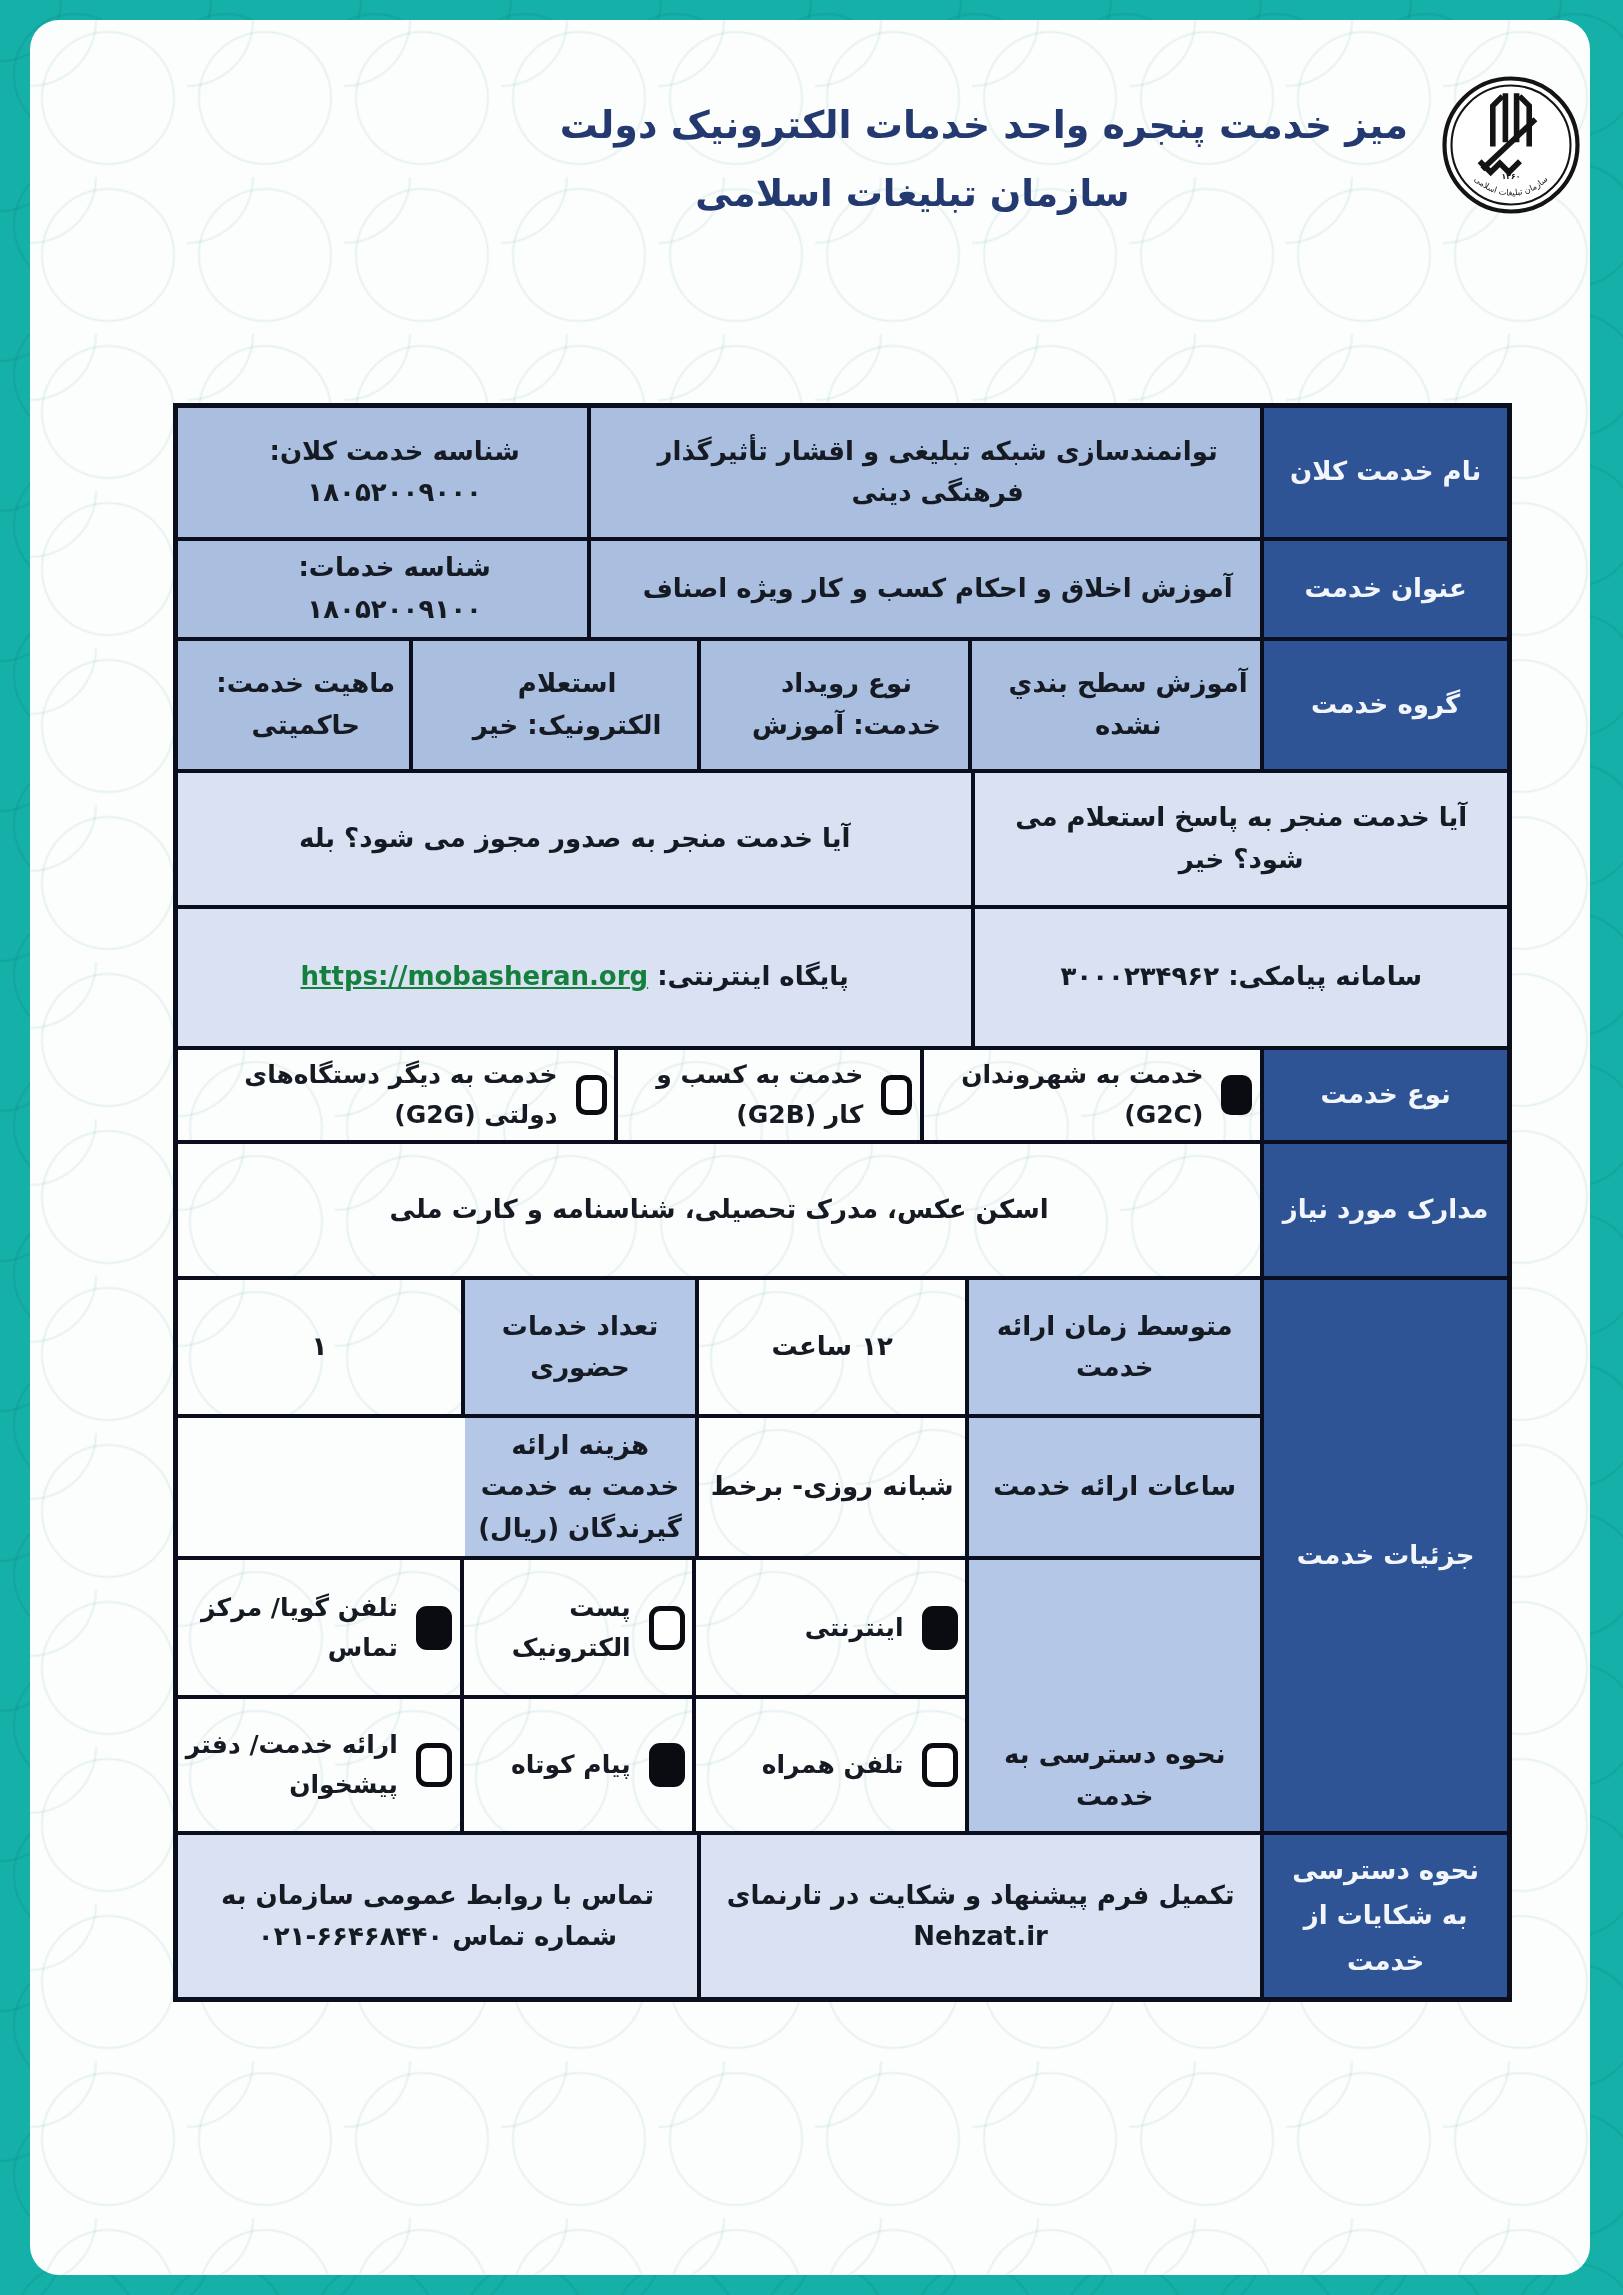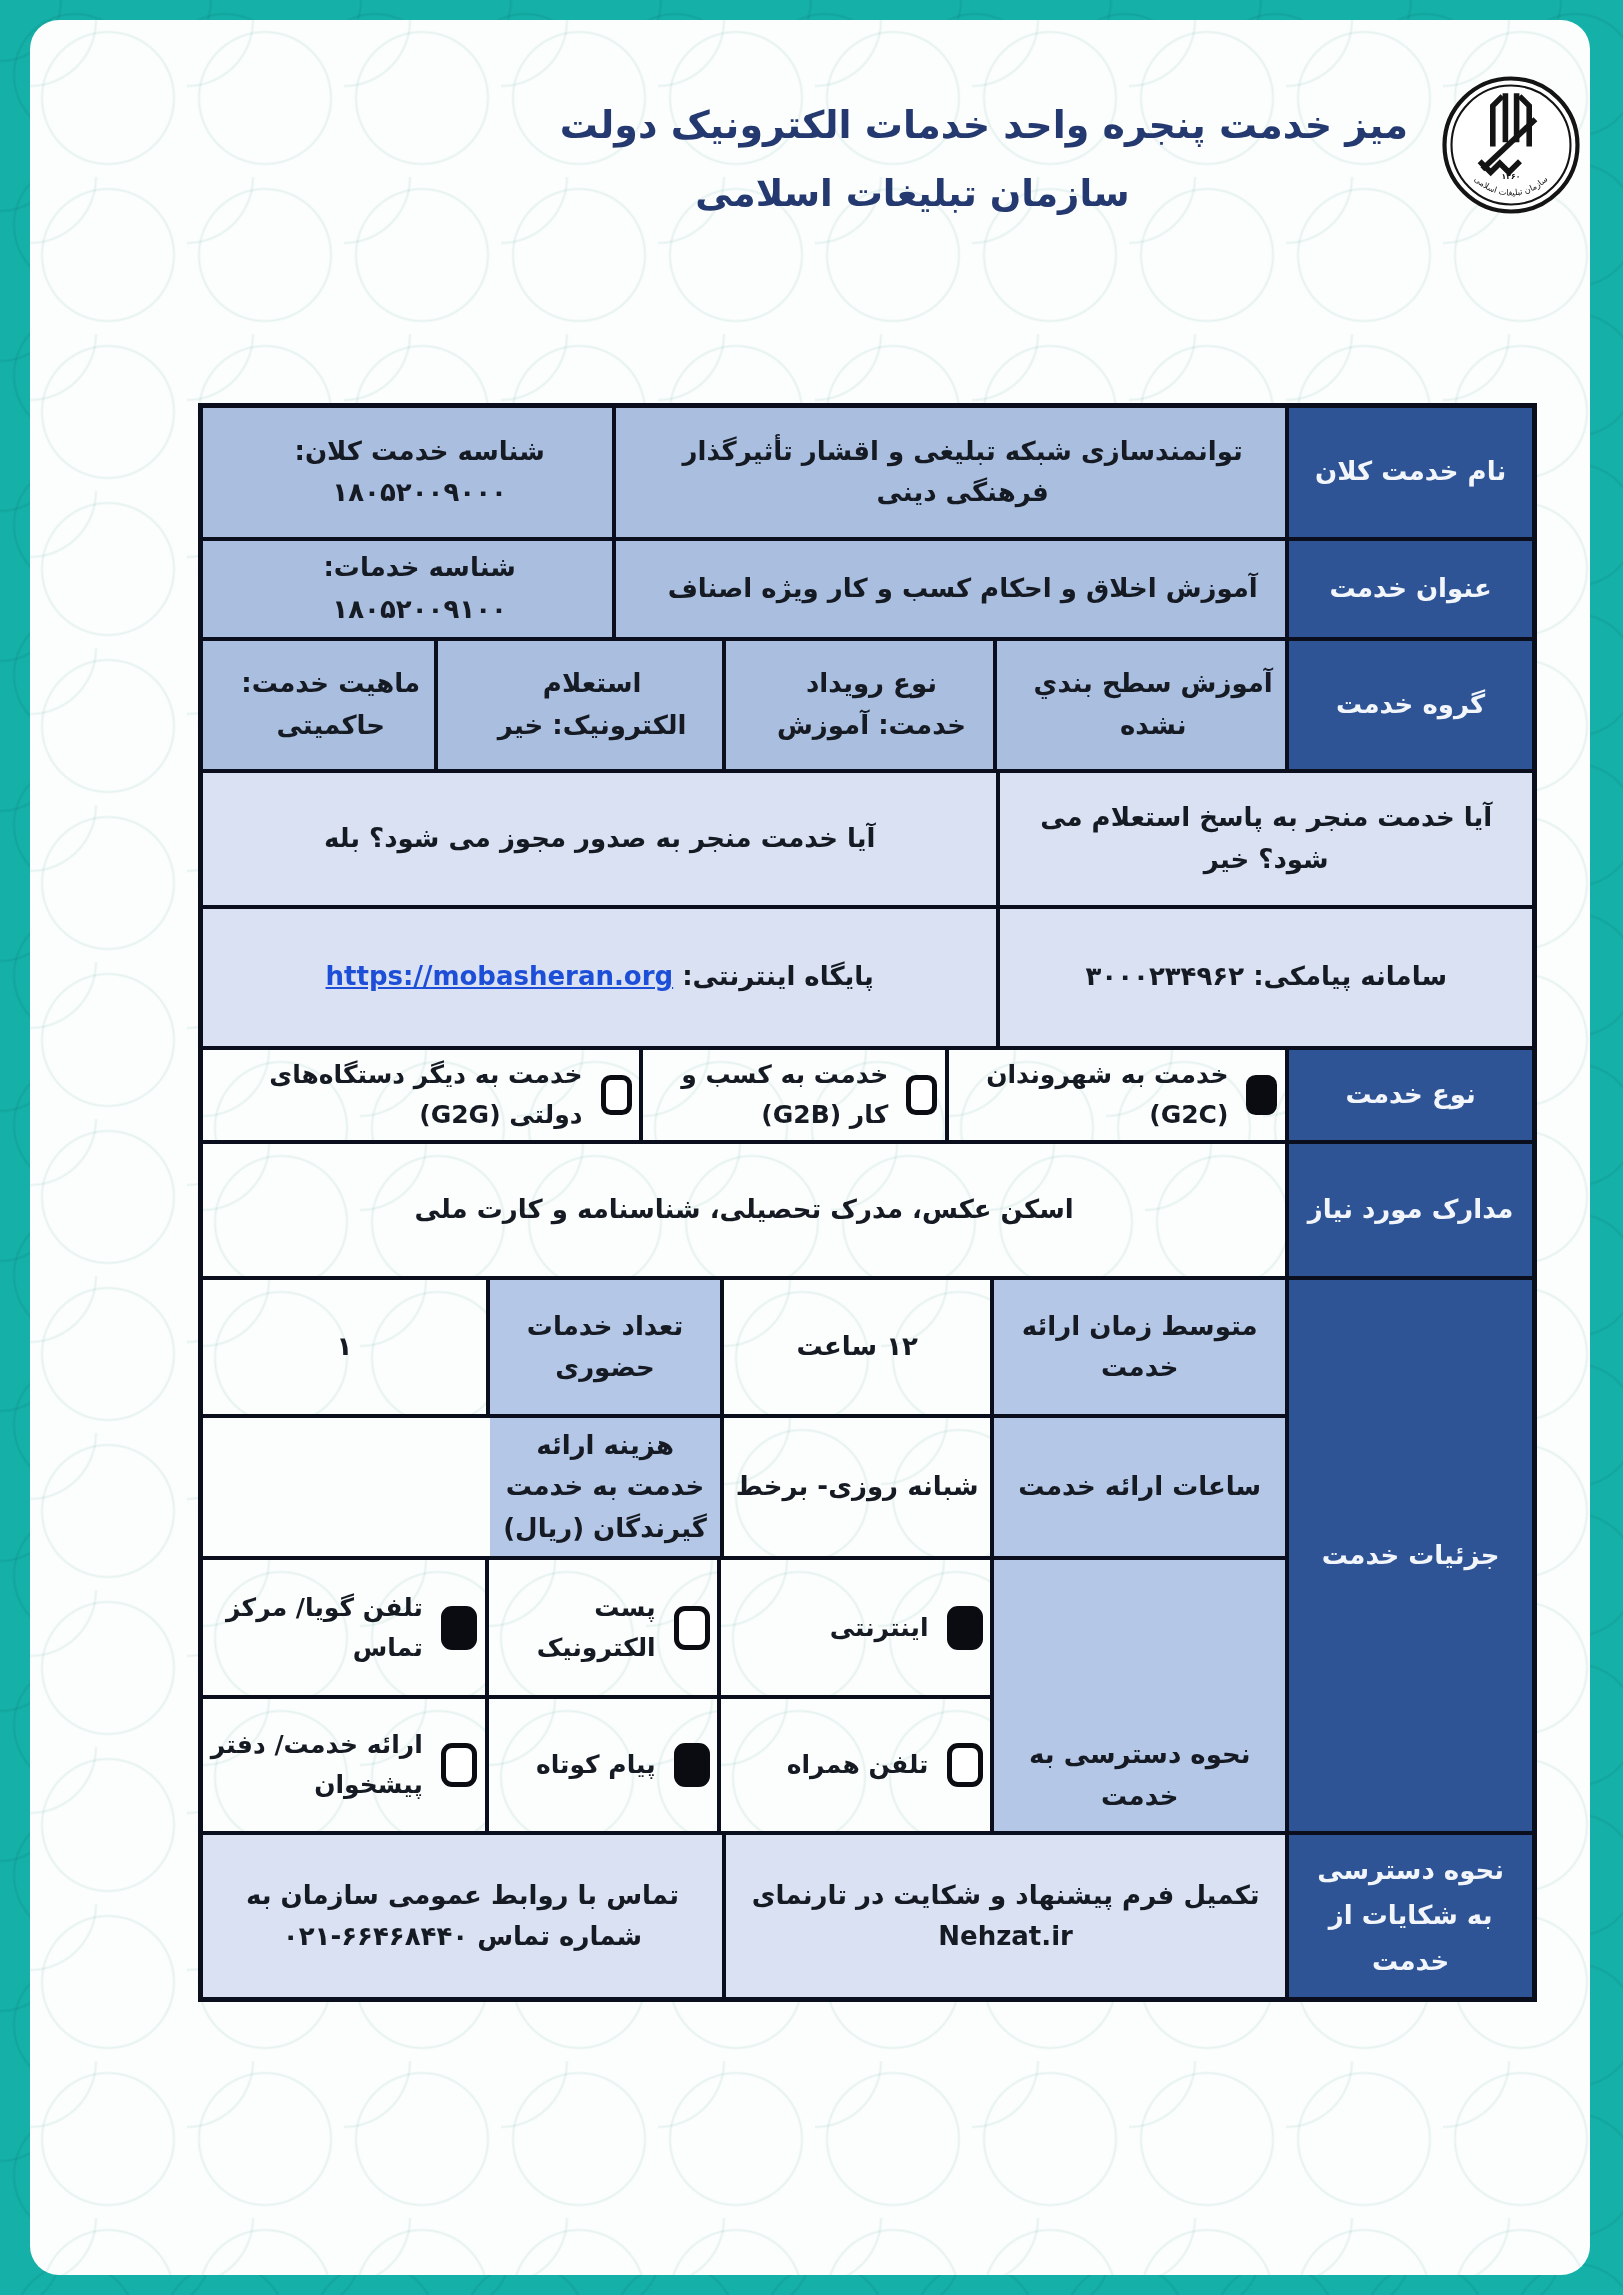--- a/index.html
+++ b/index.html
@@ -21,21 +21,21 @@
       radial-gradient(circle at 78px 78px, transparent 64px, rgba(96,170,164,.14) 66px, transparent 68px);
     background-size:157px 157px;
   }
   
   .titles{position:absolute;top:83px;right:182px;width:991px;color:#24396f;font-weight:bold;}
   .title1{font-size:38px;text-align:right;letter-spacing:0.7px;}
   .title2{font-size:37px;text-align:center;margin-top:25px;letter-spacing:1.3px;}
   .logo{position:absolute;top:55px;left:1411px;width:140px;height:140px;}
   
   .tbl{
-    position:absolute;top:383px;left:168px;width:1339px;
+    position:absolute;top:383px;left:143px;width:1339px;
     border:5.9px solid #0b0f1d;background:#0b0f1d;box-sizing:border-box;
   }
   .trow{display:flex;align-items:stretch;background:#fcfefd;}
   .trow + .trow{border-top:4.6px solid #0b0f1d;}
   .drow{display:flex;align-items:stretch;}
   .drow + .drow{border-top:4.6px solid #0b0f1d;}
   .c{
     box-sizing:border-box;display:flex;align-items:center;justify-content:center;
     text-align:center;padding:6.5px 11.7px;font-weight:bold;font-size:26px;
     color:#151a23;line-height:1.6;
@@ -69,21 +69,21 @@
   .w-ab{flex:0 0 34.15%}   .w-ac{flex:0 0 29.58%} .w-ad{flex:1 1 auto}
   .w-c12b{flex:0 0 42.38%} .w-c12l{flex:1 1 auto}
   
   .opt{justify-content:flex-start;gap:18px;padding:5.2px 7.8px;text-align:right;font-size:25px;}
   .cbx{
     flex:0 0 auto;width:36px;height:44px;box-sizing:border-box;
     border:5.2px solid #0a0c12;border-radius:11px;background:#fff;
   }
   .cbx.checked{background:#0a0c12;}
   .cbx-sm{width:31px;height:40px;border-radius:9.8px;}
-  .link{color:#1d4ed8;text-decoration:underline;font-weight:bold;direction:ltr;unicode-bidi:embed;}
+  .link{color:#15803d;text-decoration:underline;font-weight:bold;direction:ltr;unicode-bidi:embed;}
   .sitecell{gap:9px;}
   .hdr-small{font-size:26px;line-height:1.75;}
 </style>
 </head>
 <body>
 
 <div class="card">
 
   <div class="titles">
     <div class="title1">میز خدمت پنجره واحد خدمات الکترونیک دولت</div>

